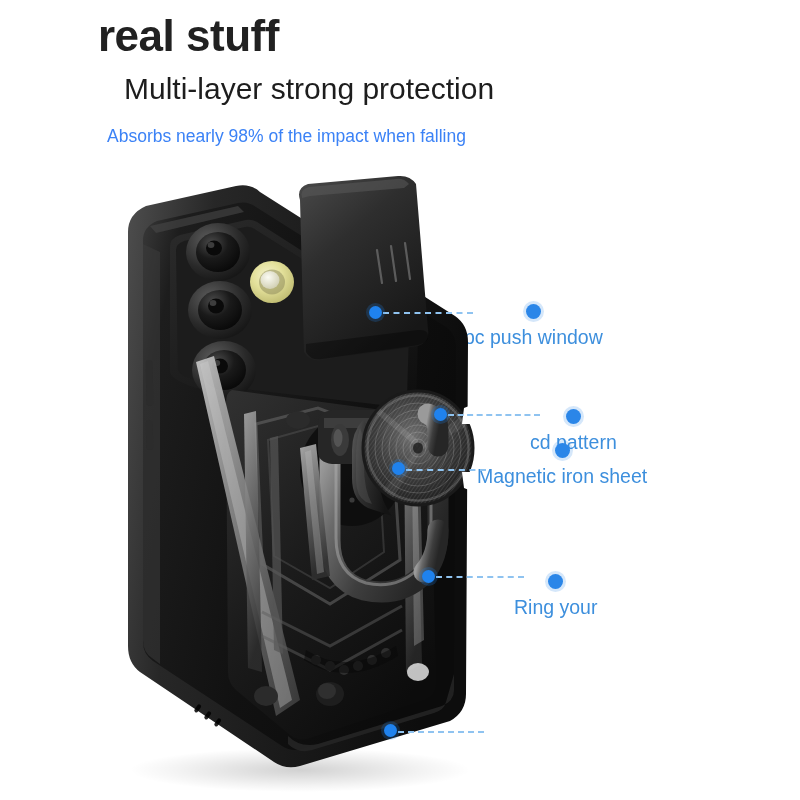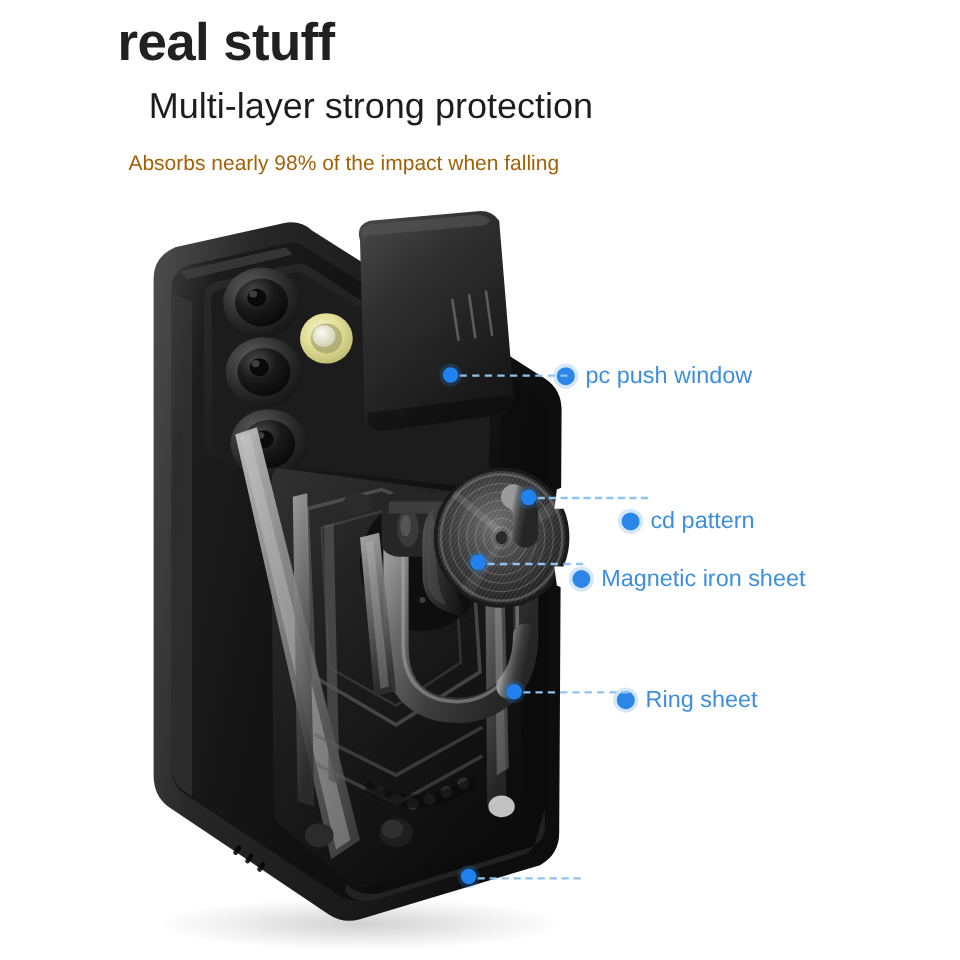--- a/index.html
+++ b/index.html
@@ -42,33 +42,34 @@
     line-height: 1.1;
     white-space: nowrap;
     margin-left: 20px;
   }
   .bodycopy {
     position: absolute;
     left: 107px;
     top: 124px;
     font-size: 17.5px;
     font-weight: 400;
-    color: #a16207;
+    color: #3b82f6;
     line-height: 1.42;
     white-space: nowrap;
   }
   .bodycopy div { white-space: nowrap; }
 
   
   .callout {
     position: absolute;
     display: flex;
     align-items: center;
     gap: 9px;
     white-space: nowrap;
+    flex-direction: column;
   }
   .callout .label {
     font-size: 19.5px;
     font-weight: 400;
     color: #3d8fdd;
     line-height: 1;
   }
   .dot {
     width: 15px;
     height: 15px;
@@ -464,29 +465,29 @@
   <div class="anchor-dot" style="left:434px; top:408px;"></div>
   <div class="anchor-dot" style="left:392px; top:462px;"></div>
   <div class="anchor-dot" style="left:422px; top:570px;"></div>
   <div class="anchor-dot" style="left:384px; top:724px;"></div>
 
   <div class="callout" style="left:464px; top:304px;">
     <span class="dot"></span>
     <span class="label">pc push window</span>
   </div>
 
-  <div class="callout" style="left:518px; top:409px;margin-top:16px;">
+  <div class="callout" style="left:530px; top:409px;">
     <span class="dot"></span>
     <span class="label">cd pattern</span>
   </div>
 
-  <div class="callout" style="left:477px; top:473px;">
+  <div class="callout" style="left:477px; top:443px;">
     <span class="dot"></span>
     <span class="label">Magnetic iron sheet</span>
   </div>
 
   <div class="callout" style="left:514px; top:574px;">
     <span class="dot"></span>
-    <span class="label">Ring sheet</span>
+    <span class="label">Ring your</span>
   </div>
 
 
 </div>
 
 </body></html>

